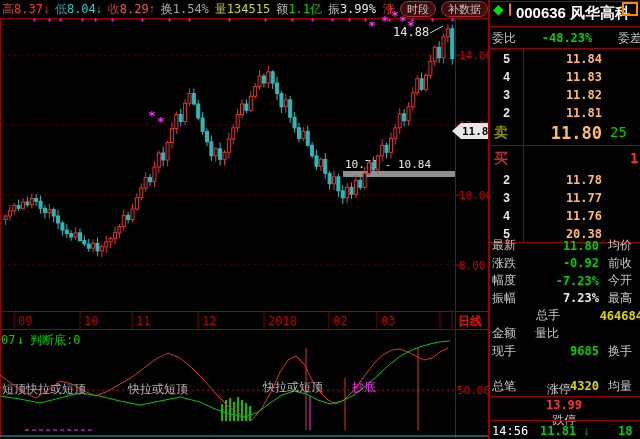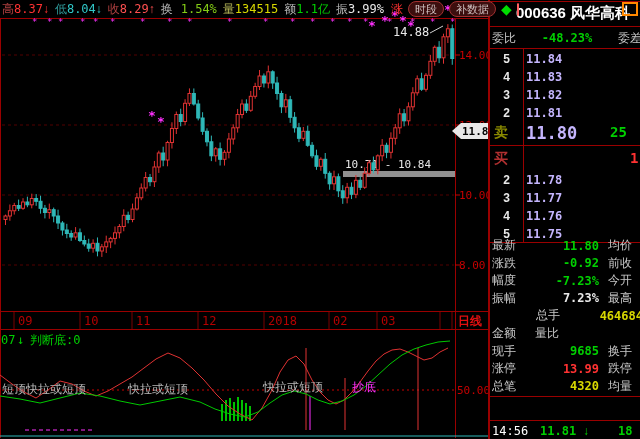--- a/index.html
+++ b/index.html
@@ -13,21 +13,21 @@
   .tb-field{display:flex;align-items:center;}
   .tb-btn{border:1px solid #a03030;background:#3c0e0e;color:#cfc0c0;border-radius:8px;
           font-size:11px;line-height:12px;padding:0 6px;height:14px;display:flex;align-items:center;}
   
   #quote-panel{position:absolute;left:488px;top:0;width:152px;height:439px;background:#000;
                border-left:2px solid #9a0000;}
   .hline{position:absolute;left:0;width:150px;height:0;border-top:1px solid #9a0000;}
   .vline{position:absolute;width:0;border-left:1px solid #9a0000;}
   .qrow{position:absolute;left:0;width:150px;height:18px;display:flex;align-items:center;}
   .lvl-n{position:absolute;left:0;width:33px;text-align:center;color:#e8e8e8;font-weight:bold;}
-  .lvl-p{position:absolute;left:36px;width:76px;text-align:left;color:#c4b5fd;
+  .lvl-p{position:absolute;left:36px;width:76px;text-align:right;color:#fdba74;
          font-family:"DejaVu Sans Mono",monospace;font-weight:bold;}
   .srow{position:absolute;left:2px;width:148px;height:17px;display:flex;align-items:center;}
   .slabel{width:38px;color:#c8c8c8;}
   .sval{flex:1;text-align:right;padding-right:4px;font-family:"DejaVu Sans Mono",monospace;font-weight:bold;}
   .sright{width:32px;padding-left:5px;color:#c8c8c8;}
   #qp-title{position:absolute;left:0;top:4px;width:146px;text-align:center;padding-left:10px;
             color:#fff;font-weight:bold;font-size:15px;white-space:nowrap;}
   text{font-family:"DejaVu Sans Mono",monospace;}
 </style>
 </head>
@@ -47,21 +47,21 @@
           <span class="mono" style="color: rgb(48, 200, 200);">8.04</span>
           <span style="color: rgb(48, 200, 200);">↓</span>
         </span>
         <span class="tb-field">
           <span style="color: rgb(176, 64, 64);">收</span>
           <span class="mono" style="color: rgb(255, 80, 80);">8.29</span>
           <span style="color: rgb(255, 80, 80);">↑</span>
         </span>
         <span class="tb-field">
           <span style="color: rgb(184, 184, 184);">换</span>
-          <span class="mono" style="color: #84cc16; margin-left: 8px;">1.54%</span>
+          <span class="mono" style="color: #a3a3a3;">1.54%</span>
         </span>
         <span class="tb-field">
           <span style="color: rgb(184, 184, 88);">量</span>
           <span class="mono" style="color: rgb(216, 216, 0);">134515</span>
         </span>
         <span class="tb-field">
           <span style="color: rgb(184, 184, 184);">额</span>
           <span class="mono" style="color: rgb(0, 208, 0);">1.1亿</span>
         </span>
         <span class="tb-field">
@@ -423,21 +423,21 @@
         </div>
         <div class="qrow" style="top: 104px;">
           <span class="lvl-n">2</span>
           <span class="lvl-p">11.81</span>
         </div>
       </div>
 
     <div class="qrow" style="top:121px;height:23px;">
       <span class="abs" style="left:4px;color:#8a8a00;font-weight:bold;font-size:14px;">卖</span>
       <span class="lvl-p" style="font-size:17px;top:2px;">11.80</span>
-      <span class="abs mono" style="left:120px;top:3px;color:#00d000;font-weight:bold;font-size:14px;">25</span>
+      <span class="abs mono" style="left:120px;top:3px;color:#00d000;font-weight:normal;font-size:14px;">25</span>
     </div>
     <div class="hline" style="top:145px;"></div>
     <div class="qrow" style="top:147px;height:23px;">
       <span class="abs" style="left:4px;color:#b03030;font-weight:bold;font-size:14px;">买</span>
       <span class="abs mono" style="left:140px;top:3px;color:#ff3232;font-weight:bold;font-size:14px;">1</span>
     </div>
 
     <div id="buy-levels">
         <div class="qrow" style="top: 171px;">
           <span class="lvl-n">2</span>
@@ -446,21 +446,21 @@
         <div class="qrow" style="top: 189px;">
           <span class="lvl-n">3</span>
           <span class="lvl-p">11.77</span>
         </div>
         <div class="qrow" style="top: 207px;">
           <span class="lvl-n">4</span>
           <span class="lvl-p">11.76</span>
         </div>
         <div class="qrow" style="top: 225px;">
           <span class="lvl-n">5</span>
-          <span class="lvl-p">11.75</span>
+          <span class="lvl-p">20.38</span>
         </div>
       </div>
     <div class="hline" style="top:242px;"></div>
 
     <div id="stats-rows">
         <div class="srow" style="top: 237px;">
           <span class="slabel">最新</span>
           <span class="sval" style="color: rgb(0, 208, 0);">11.80</span>
           <span class="sright">均价</span>
         </div>
@@ -486,21 +486,21 @@
         </div>
         <div class="srow" style="top: 325px;">
           <span class="slabel">金额</span>
           <span class="sright">量比</span>
         </div>
         <div class="srow" style="top: 342.6px;">
           <span class="slabel">现手</span>
           <span class="sval" style="color: rgb(0, 208, 0);">9685</span>
           <span class="sright">换手</span>
         </div>
-        <div class="srow" style="top: 360px;">
+        <div class="srow" style="top: 381px; flex-direction: column;">
           <span class="slabel">涨停</span>
           <span class="sval" style="color: rgb(255, 50, 50);">13.99</span>
           <span class="sright">跌停</span>
         </div>
         <div class="srow" style="top: 377.8px;">
           <span class="slabel">总笔</span>
           <span class="sval" style="color: rgb(216, 216, 0);">4320</span>
           <span class="sright">均量</span>
         </div>
       </div>

